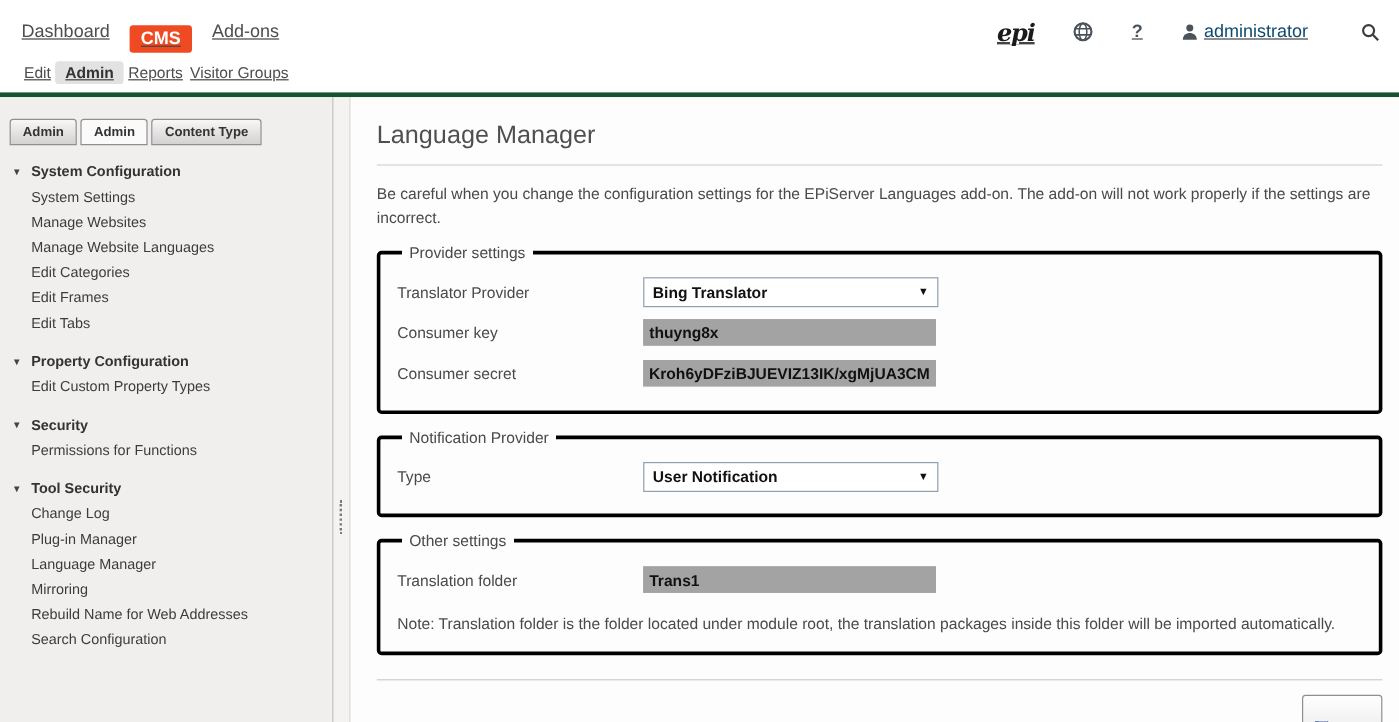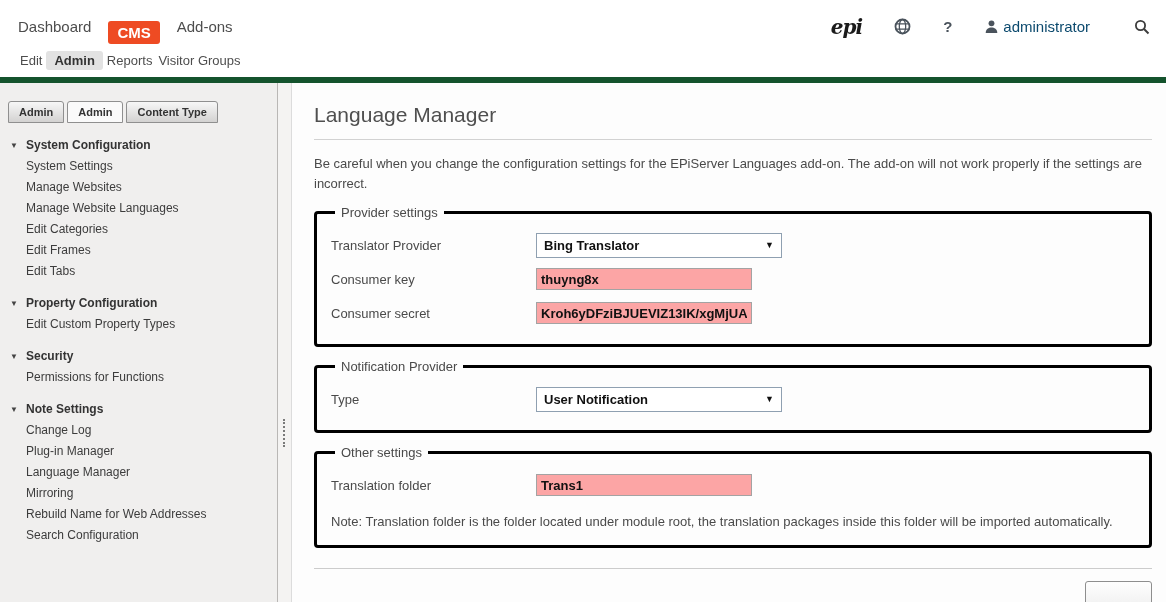--- a/index.html
+++ b/index.html
@@ -1,20 +1,20 @@
 <!DOCTYPE html>
 <html><head>
 <meta charset="utf-8">
 <style>
   * { margin:0; padding:0; box-sizing:border-box; }
   html,body { width:1166px; height:602px; overflow:hidden; background:#fff;
     font-family:"Liberation Sans","DejaVu Sans",sans-serif; color:#444; }
 
   
-  .header { border-bottom:6px solid #14532d; background:#fff; }
+  .header { border-bottom:4px solid #14532d; background:#fff;text-decoration:underline; }
   .nav-row1 { display:flex; align-items:center; justify-content:space-between;
     padding:9px 16px 4px 18px; }
   .products { display:flex; align-items:center; gap:17px; font-size:15px; color:#4d4d4d; }
   .product-item { cursor:pointer; }
   .product-badge { background:#ee4b23; color:#fff; font-weight:bold; padding:3px 9px;
     border-radius:3px;margin-top:12px; }
   .header-right { display:flex; align-items:center; gap:32px; }
   .epi-logo { font-family:"DejaVu Serif",serif; font-style:italic; font-weight:bold;
     font-size:20px; color:#1b1b1b; letter-spacing:-1px; line-height:1; }
   .icon-btn { display:flex; align-items:center; cursor:pointer; }
@@ -60,21 +60,21 @@
 
   fieldset { border:3px solid #000000; border-radius:4px; margin-top:12px;
     padding:4px 14px 12px; }
   legend { font-size:13px; color:#4a4a4a; padding:0 6px; margin-left:4px; }
   .form-row { display:flex; align-items:center; margin:8px 0 6px; min-height:26px; }
   .form-label { width:205px; font-size:13px; color:#4a4a4a; }
   .select-box { width:246px; height:25px; background:#fff; border:1px solid #8fa0b1;
     display:flex; align-items:center; justify-content:space-between; padding:0 7px;
     font-size:13px; font-weight:bold; color:#111; cursor:pointer; }
   .select-arrow { font-size:9px; color:#111; }
-  .text-input { width:216px; height:22px; border:1px solid #a3a3a3; background:#fca5a5;
+  .text-input { width:244px; height:22px; border:1px solid #a3a3a3; background:#a3a3a3;
     font-family:inherit; font-size:13px; font-weight:bold; color:#111; padding:1px 4px; }
   .note-text { font-size:13px; color:#4a4a4a; margin:16px 0 4px; }
 
   .bottom-divider { border-top:1px solid #ccc; margin-top:20px; }
   .save-row { display:flex; justify-content:flex-end; margin-top:12px; }
   .save-button { display:flex; align-items:center; gap:5px; font-family:inherit;
     font-size:12px; color:#1a1a1a; border:1px solid #8e8e8e; border-radius:3px;
     background:linear-gradient(#fefefe,#e0e0e0); padding:20px 9px; cursor:pointer; }
 </style>
 </head>
@@ -154,21 +154,21 @@
         <div class="tree-header">
           <span class="tree-arrow">▼</span>
           <span>Security</span>
         </div>
         <div class="tree-item">Permissions for Functions</div>
       </div>
 
       <div class="tree-section">
         <div class="tree-header">
           <span class="tree-arrow">▼</span>
-          <span>Note Settings</span>
+          <span>Tool Security</span>
         </div>
         <div class="tree-item">Change Log</div>
         <div class="tree-item">Plug-in Manager</div>
         <div class="tree-item">Language Manager</div>
         <div class="tree-item">Mirroring</div>
         <div class="tree-item">Rebuild Name for Web Addresses</div>
         <div class="tree-item">Search Configuration</div>
       </div>
 
     </div>

